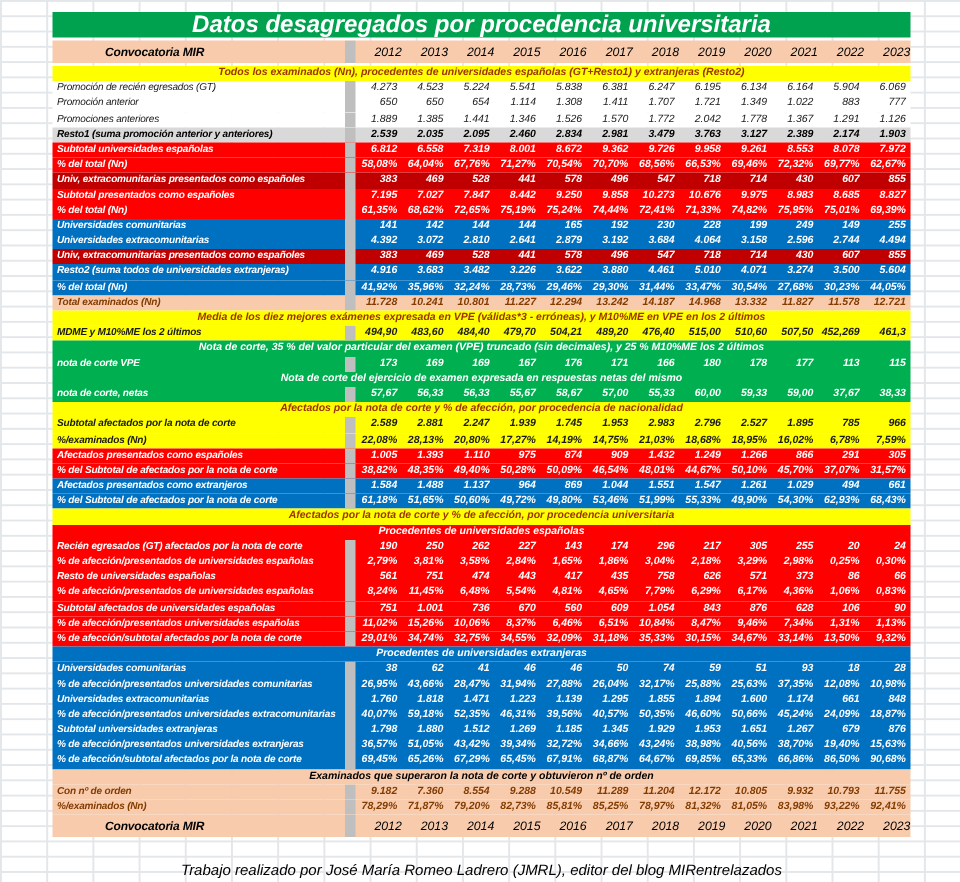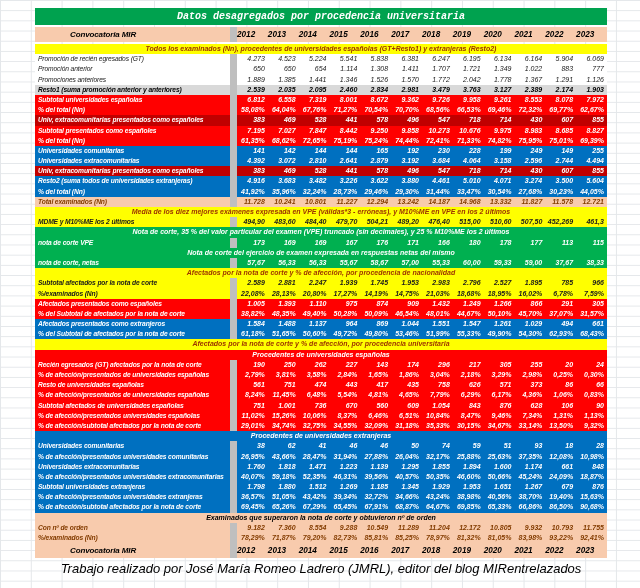--- a/index.html
+++ b/index.html
@@ -12,28 +12,27 @@
       linear-gradient(90deg,#e4e7ea 1px, transparent 1px);
     background-size:30.8px 10.2px;
     position:relative;
   }
   .sheet{
     position:absolute;left:35px;top:8px;width:572px;
   }
   .title{
     height:17px;line-height:17px;text-align:center;
     background:#00A24F;color:#ffffff;
-    font-size:10px;font-weight:700;font-style:italic;
+    font-size:16px;font-weight:700;font-style:italic;
     margin-bottom:2px;
-    font-family:Liberation Mono, monospace;
   }
   .row{display:flex;height:10.2px;line-height:10.2px;align-items:stretch;overflow:hidden;}
   .hdr-row{height:15px;line-height:15px;background:#F8CBAD;color:#000;margin-bottom:2px;}
   .hdr-row .lbl{font-size:8px;font-weight:700;font-style:italic;padding-left:35px;}
-  .yr{flex:1;text-align:left;font-size:8.2px;font-weight:700;font-style:italic;}
+  .yr{flex:1;text-align:right;font-size:8.2px;font-weight:400;font-style:italic;}
   .lbl{width:195px;min-width:195px;padding-left:3px;box-sizing:border-box;
        font-size:6.7px;letter-spacing:-0.12px;white-space:nowrap;overflow:hidden;}
   .sep{width:7px;min-width:7px;background:#BFBFBF;}
   .val{flex:1;text-align:right;padding-right:3px;font-size:7px;font-style:italic;white-space:nowrap;}
   .sec{display:block;text-align:center;font-size:7px;font-weight:700;font-style:italic;white-space:nowrap;overflow:hidden;}
   
   .r-white{background:#FFFFFF;color:#1a1a1a;font-style:italic;}
   .r-white .val{font-weight:400;}
   .r-gray{background:#D9D9D9;color:#000;font-weight:700;font-style:italic;}
   .r-red{background:#FF0000;color:#fff;font-weight:700;font-style:italic;}
@@ -41,22 +40,22 @@
   .r-blue{background:#0070C0;color:#fff;font-weight:700;font-style:italic;}
   .r-orange{background:#F8CBAD;color:#833C00;font-weight:700;font-style:italic;}
   .r-yellow{background:#FFFF00;color:#1a1a1a;font-weight:700;font-style:italic;}
   .r-green{background:#00B050;color:#fff;font-weight:700;font-style:italic;}
   .s-yellow{background:#FFFF00;color:#9C3400;}
   .s-green{background:#00B050;color:#fff;}
   .s-red{background:#FF0000;color:#fff;}
   .s-blue{background:#0070C0;color:#fff;}
   .s-orange{background:#F8CBAD;color:#000;}
   .footer{
-    margin-top:5px;height:12px;line-height:12px;text-align:center;
-    font-size:13px;font-style:italic;color:#000;background:transparent;
+    margin-top:17px;height:12px;line-height:12px;text-align:center;
+    font-size:10px;font-style:italic;color:#000;background:transparent;
   }
 </style>
 </head>
 <body>
 
 <div class="sheet">
   <div class="title">Datos desagregados por procedencia universitaria</div>
   <div id="header-top">
       <div class="row hdr-row">
         <div class="lbl">Convocatoria MIR</div>

